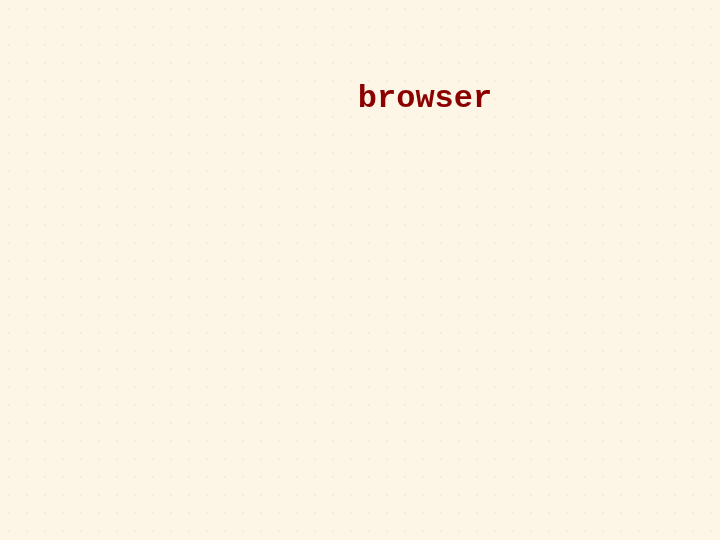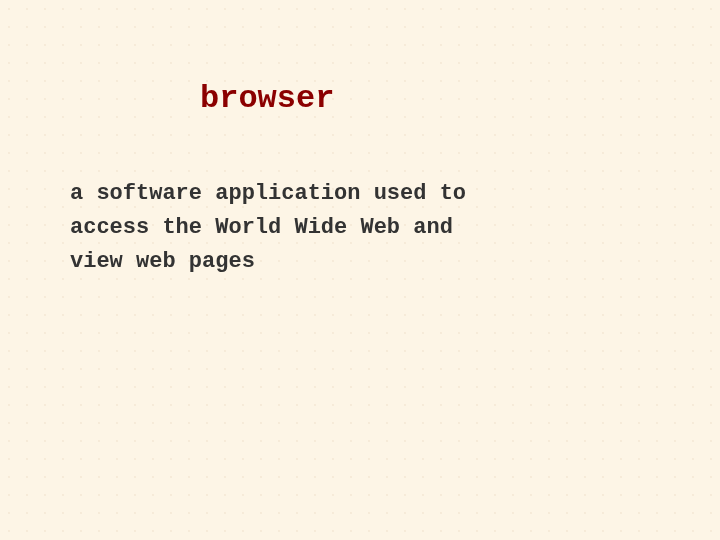--- a/index.html
+++ b/index.html
@@ -1,18 +1,19 @@
 <!DOCTYPE html>
 <html><head>
   <meta charset="utf-8">
   <style>
     * {
       margin: 0;
       padding: 0;
       box-sizing: border-box;
+      text-align: center;
     }
 
     body {
       width: 720px;
       height: 540px;
       background-color: #fdf5e6;
       background-image: radial-gradient(circle, rgba(210,180,140,0.15) 1px, transparent 1px);
       background-size: 18px 18px;
       font-family: 'Courier New', Courier, monospace;
       overflow: hidden;
@@ -44,18 +45,13 @@
       font-weight: bold;
       color: #333333;
       line-height: 1.55;
     }
   </style>
 </head>
 <body>
 
 <div class="page-container">
   <div class="title">browser</div>
-  <div class="definition">
-    <div>a  software  application  used  to</div>
-    <div>access  the  World  Wide  Web  and</div>
-    <div>view  web  pages</div>
-  </div>
 </div>
 
 </body></html>

